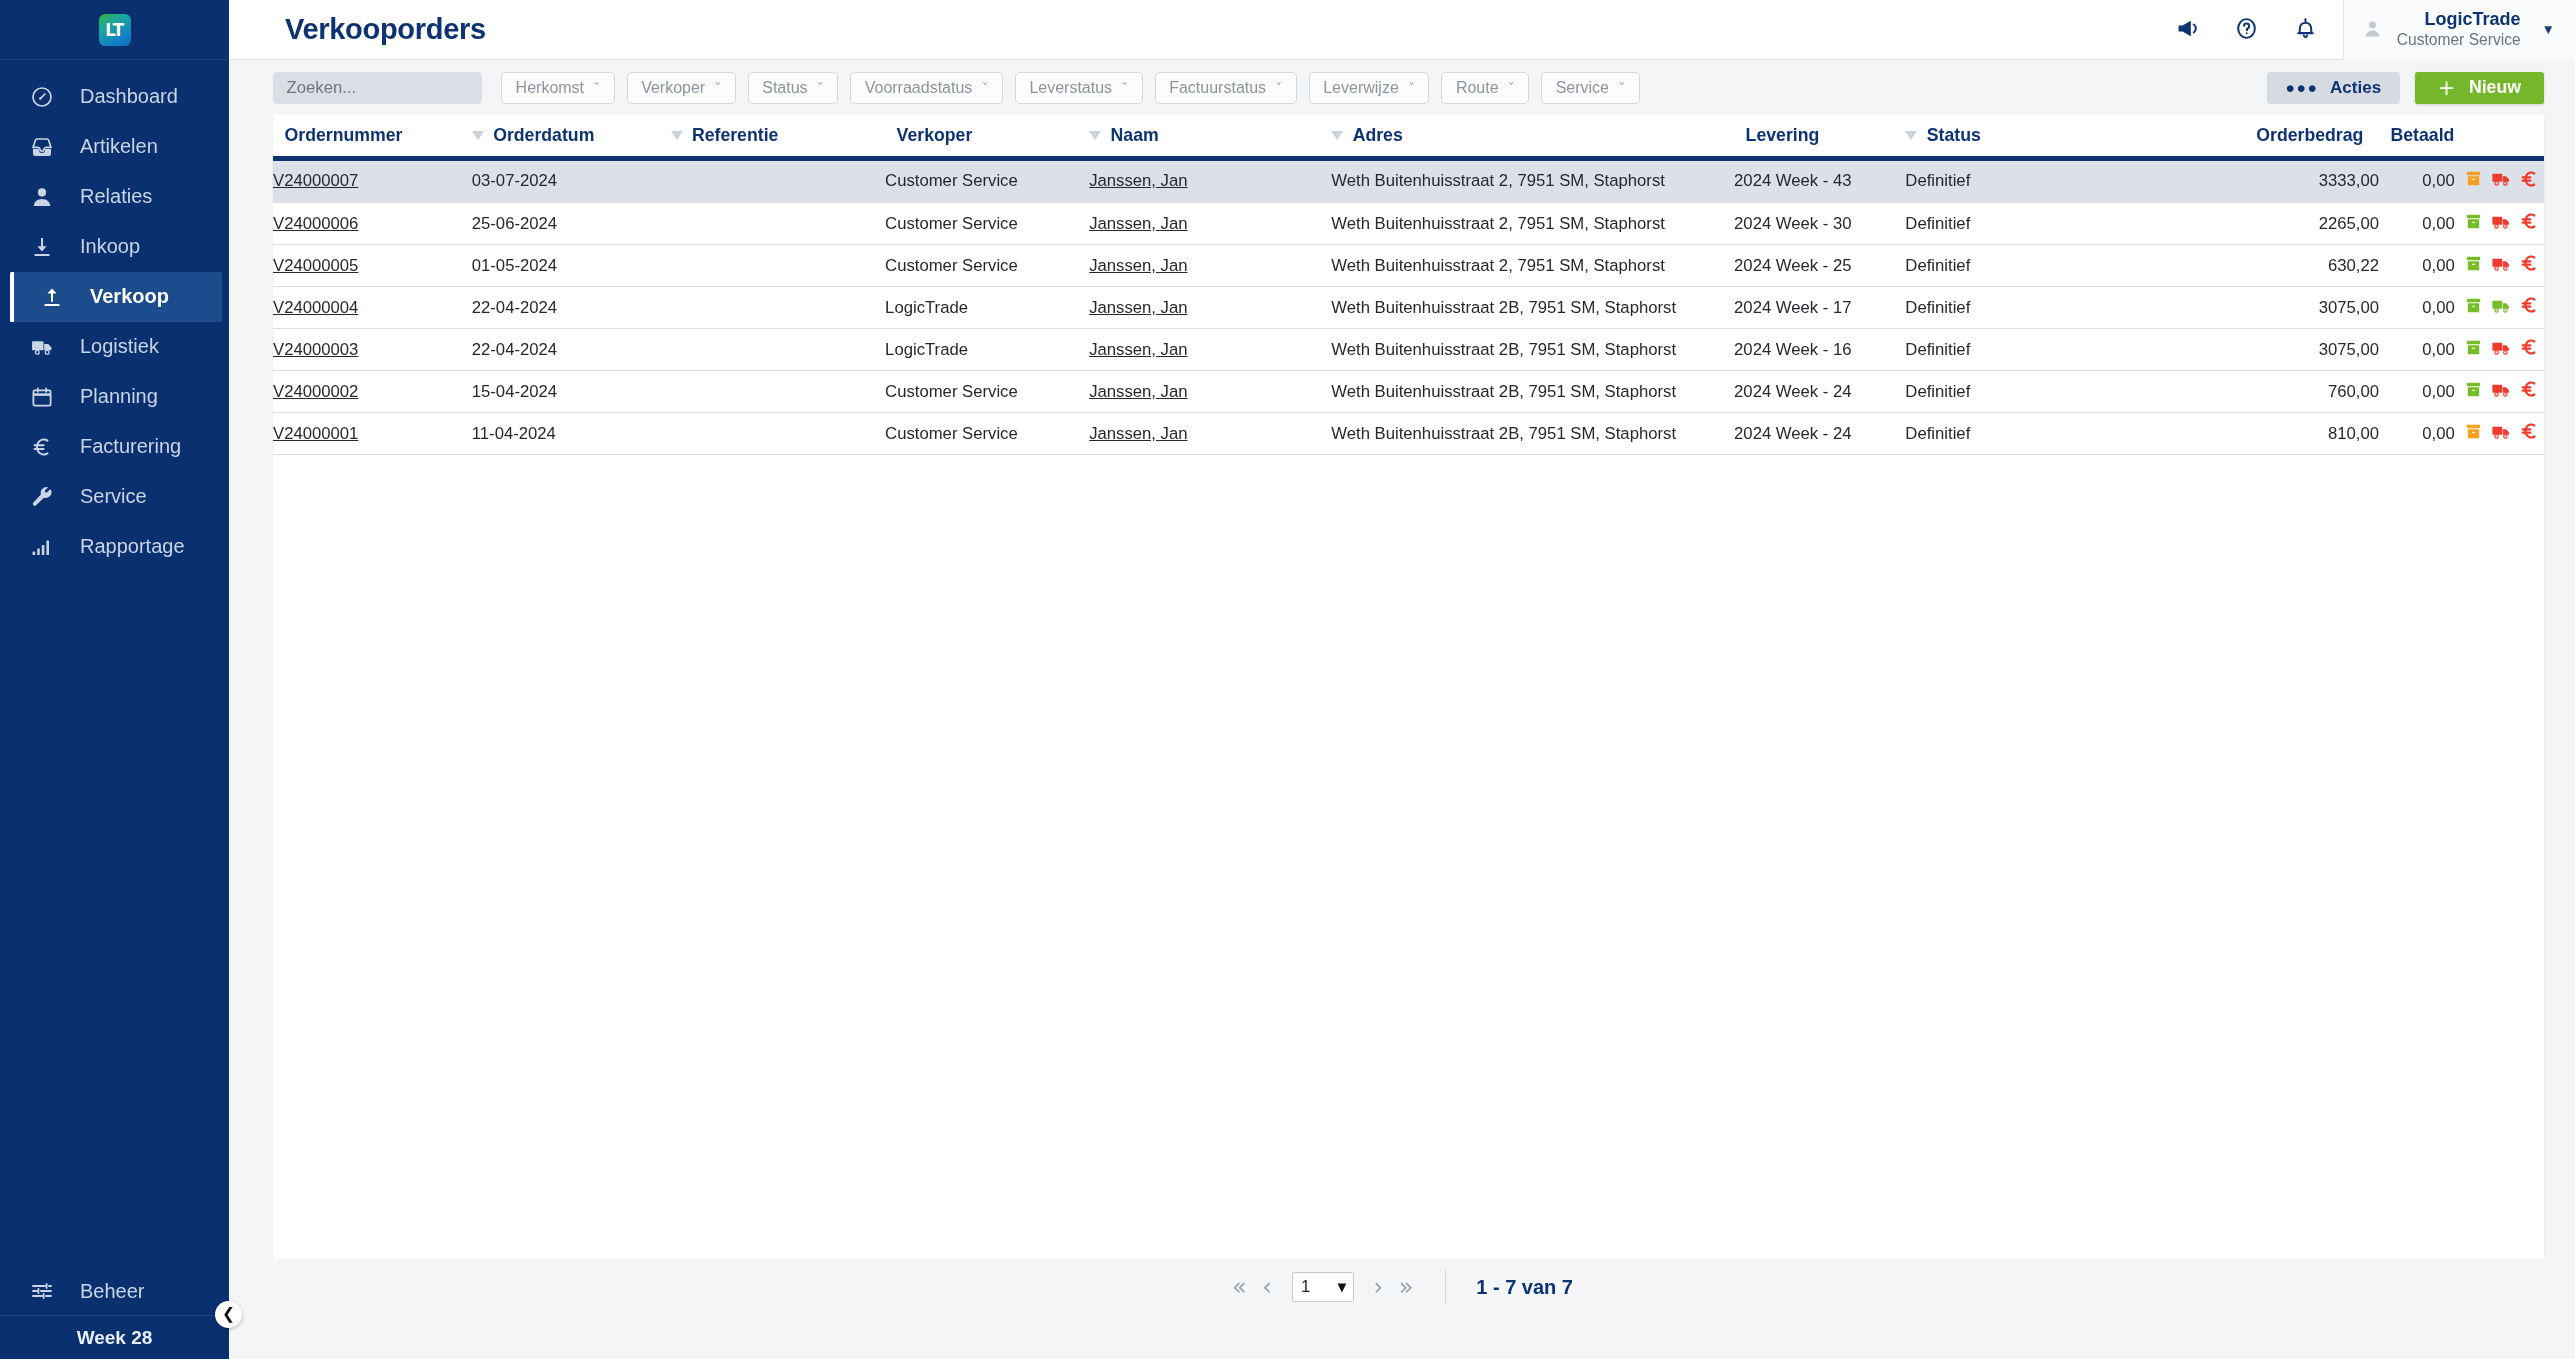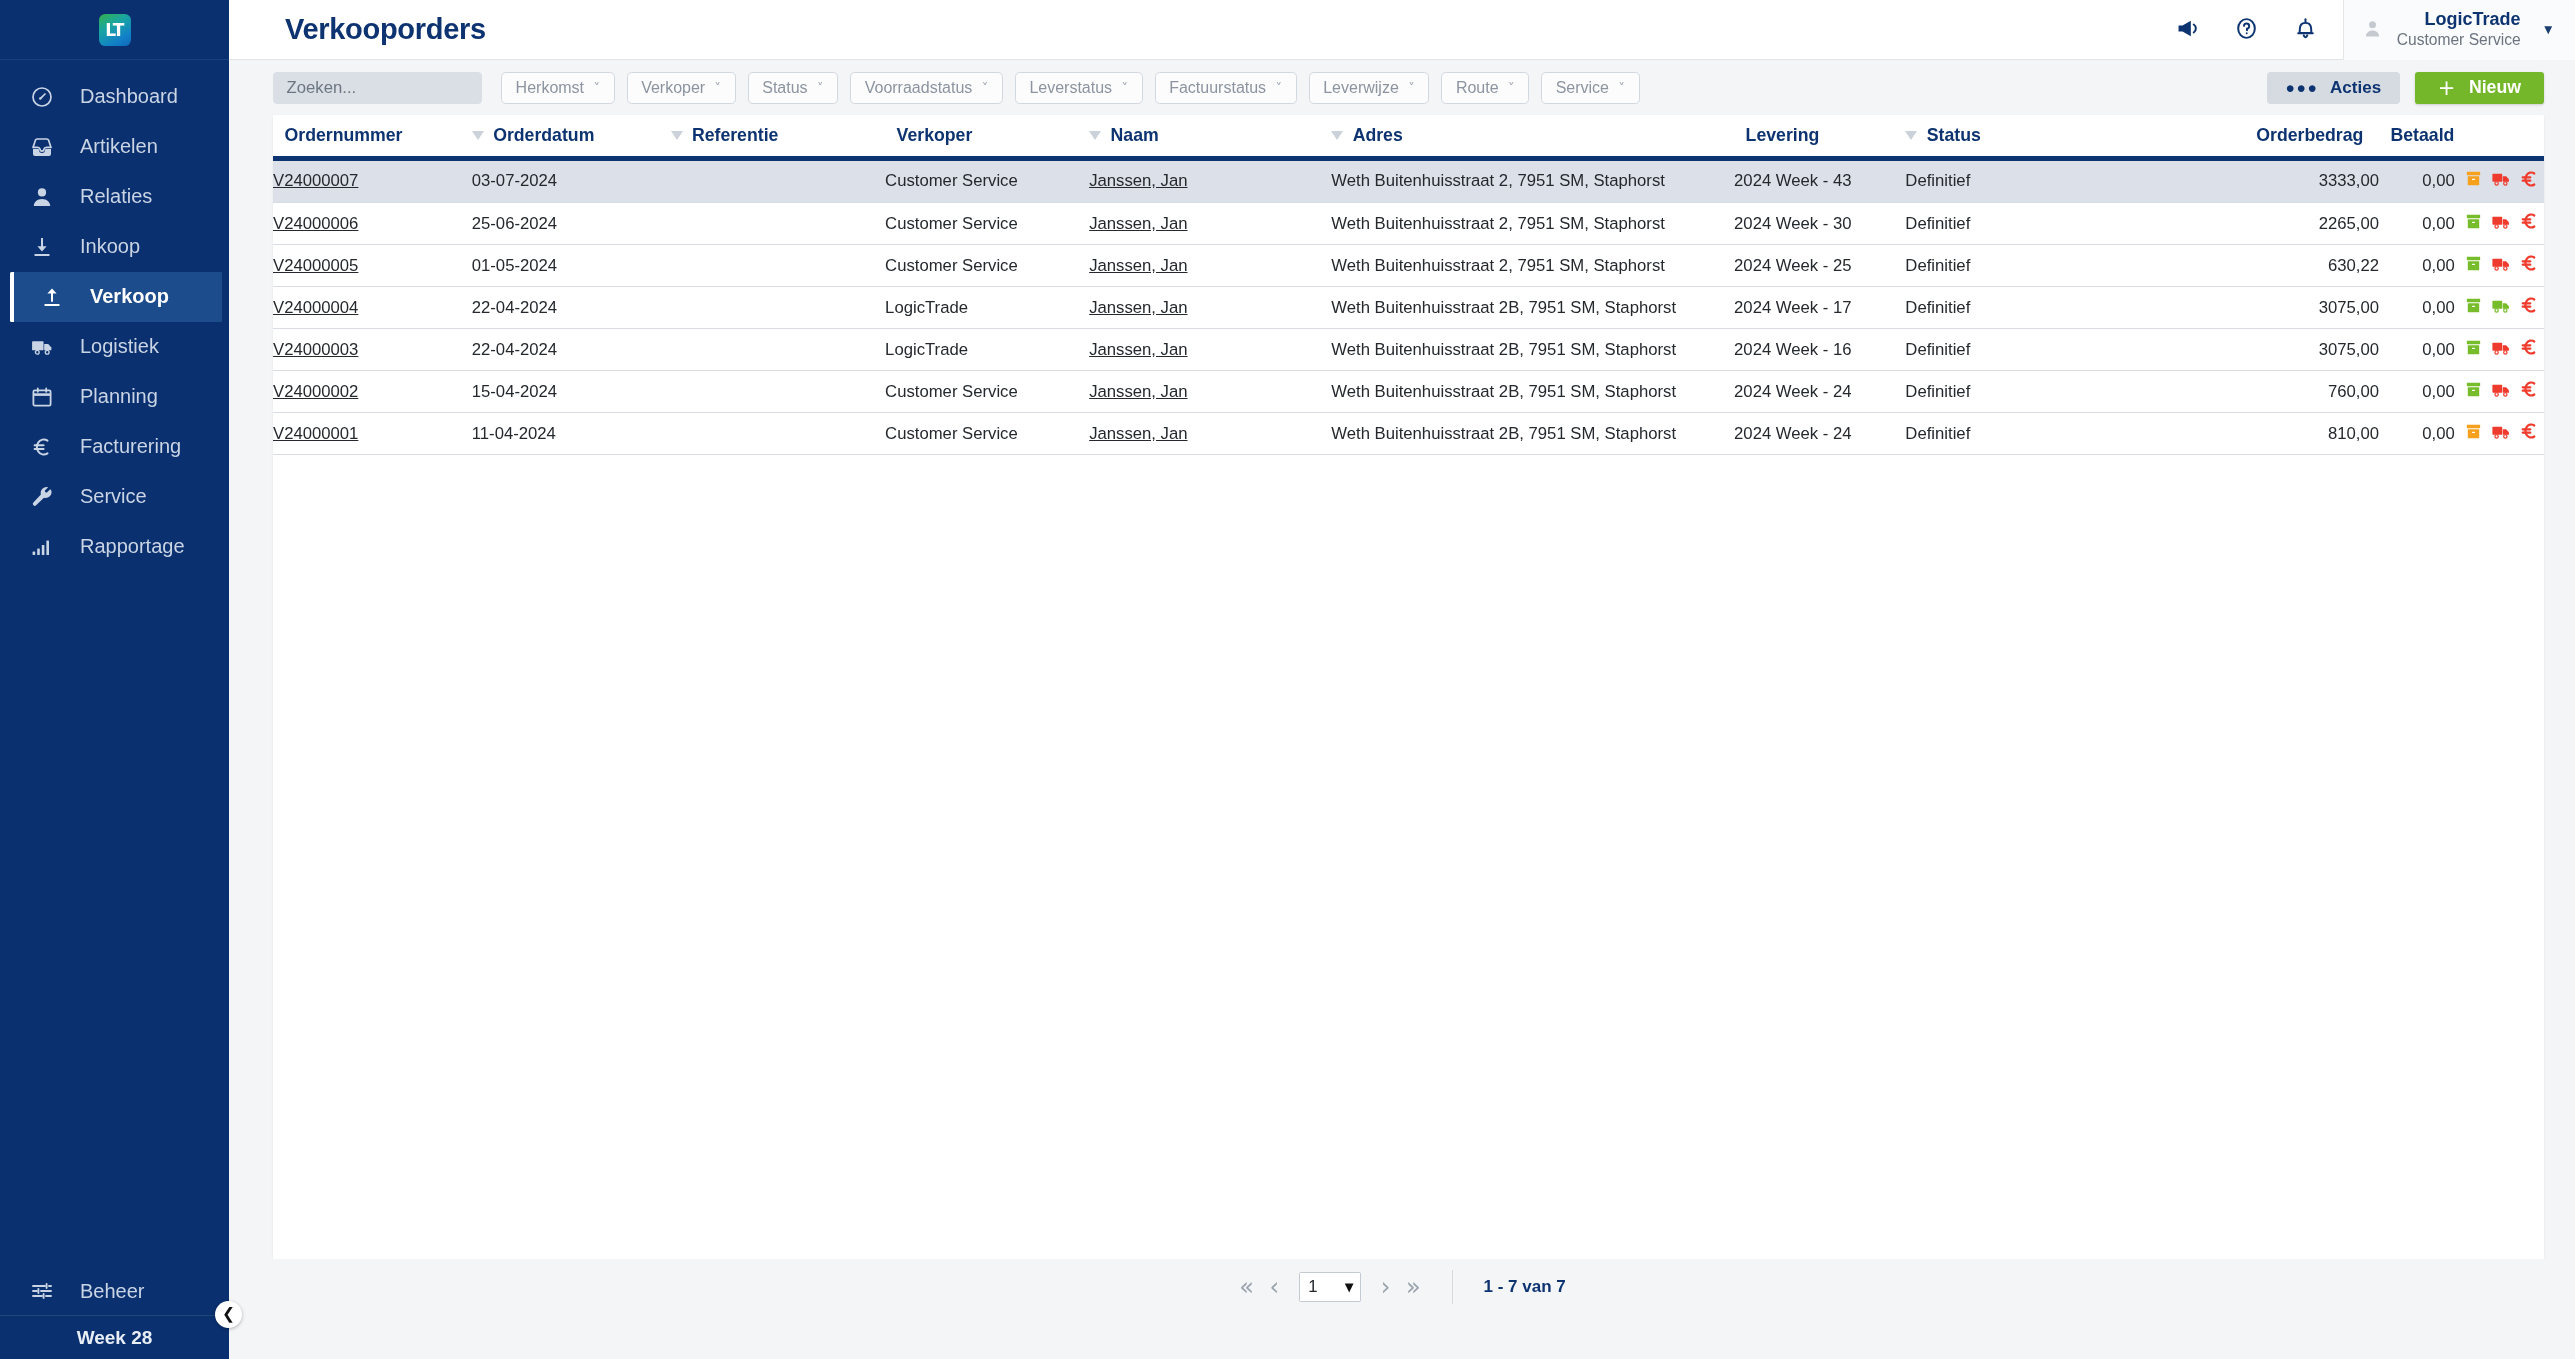--- a/index.html
+++ b/index.html
@@ -361,21 +361,21 @@
     padding: 0 6.3px 0 8.3px;
     font-size: 16.7px;
     color: #23272c;
     cursor: pointer;
     font-family: "Liberation Sans Narrow","Liberation Sans",sans-serif;
     margin: 0 4.2px;
   }
   .page-select .dn { font-size: 11.5px; color: #111; font-family: "DejaVu Sans", sans-serif; }
   .pg-divider { width: 0.5px; height: 34px; background: #d6dade; margin: 0 15.6px; }
   .pg-count {
-    font-size: 17px;
+    font-size: 20px;
     font-weight: bold;
     color: #0d3371;
     white-space: nowrap;
     font-family: "Liberation Sans Narrow","Liberation Sans",sans-serif;
   }
 </style>
 </head>
 <body>
 
 <div class="app">

